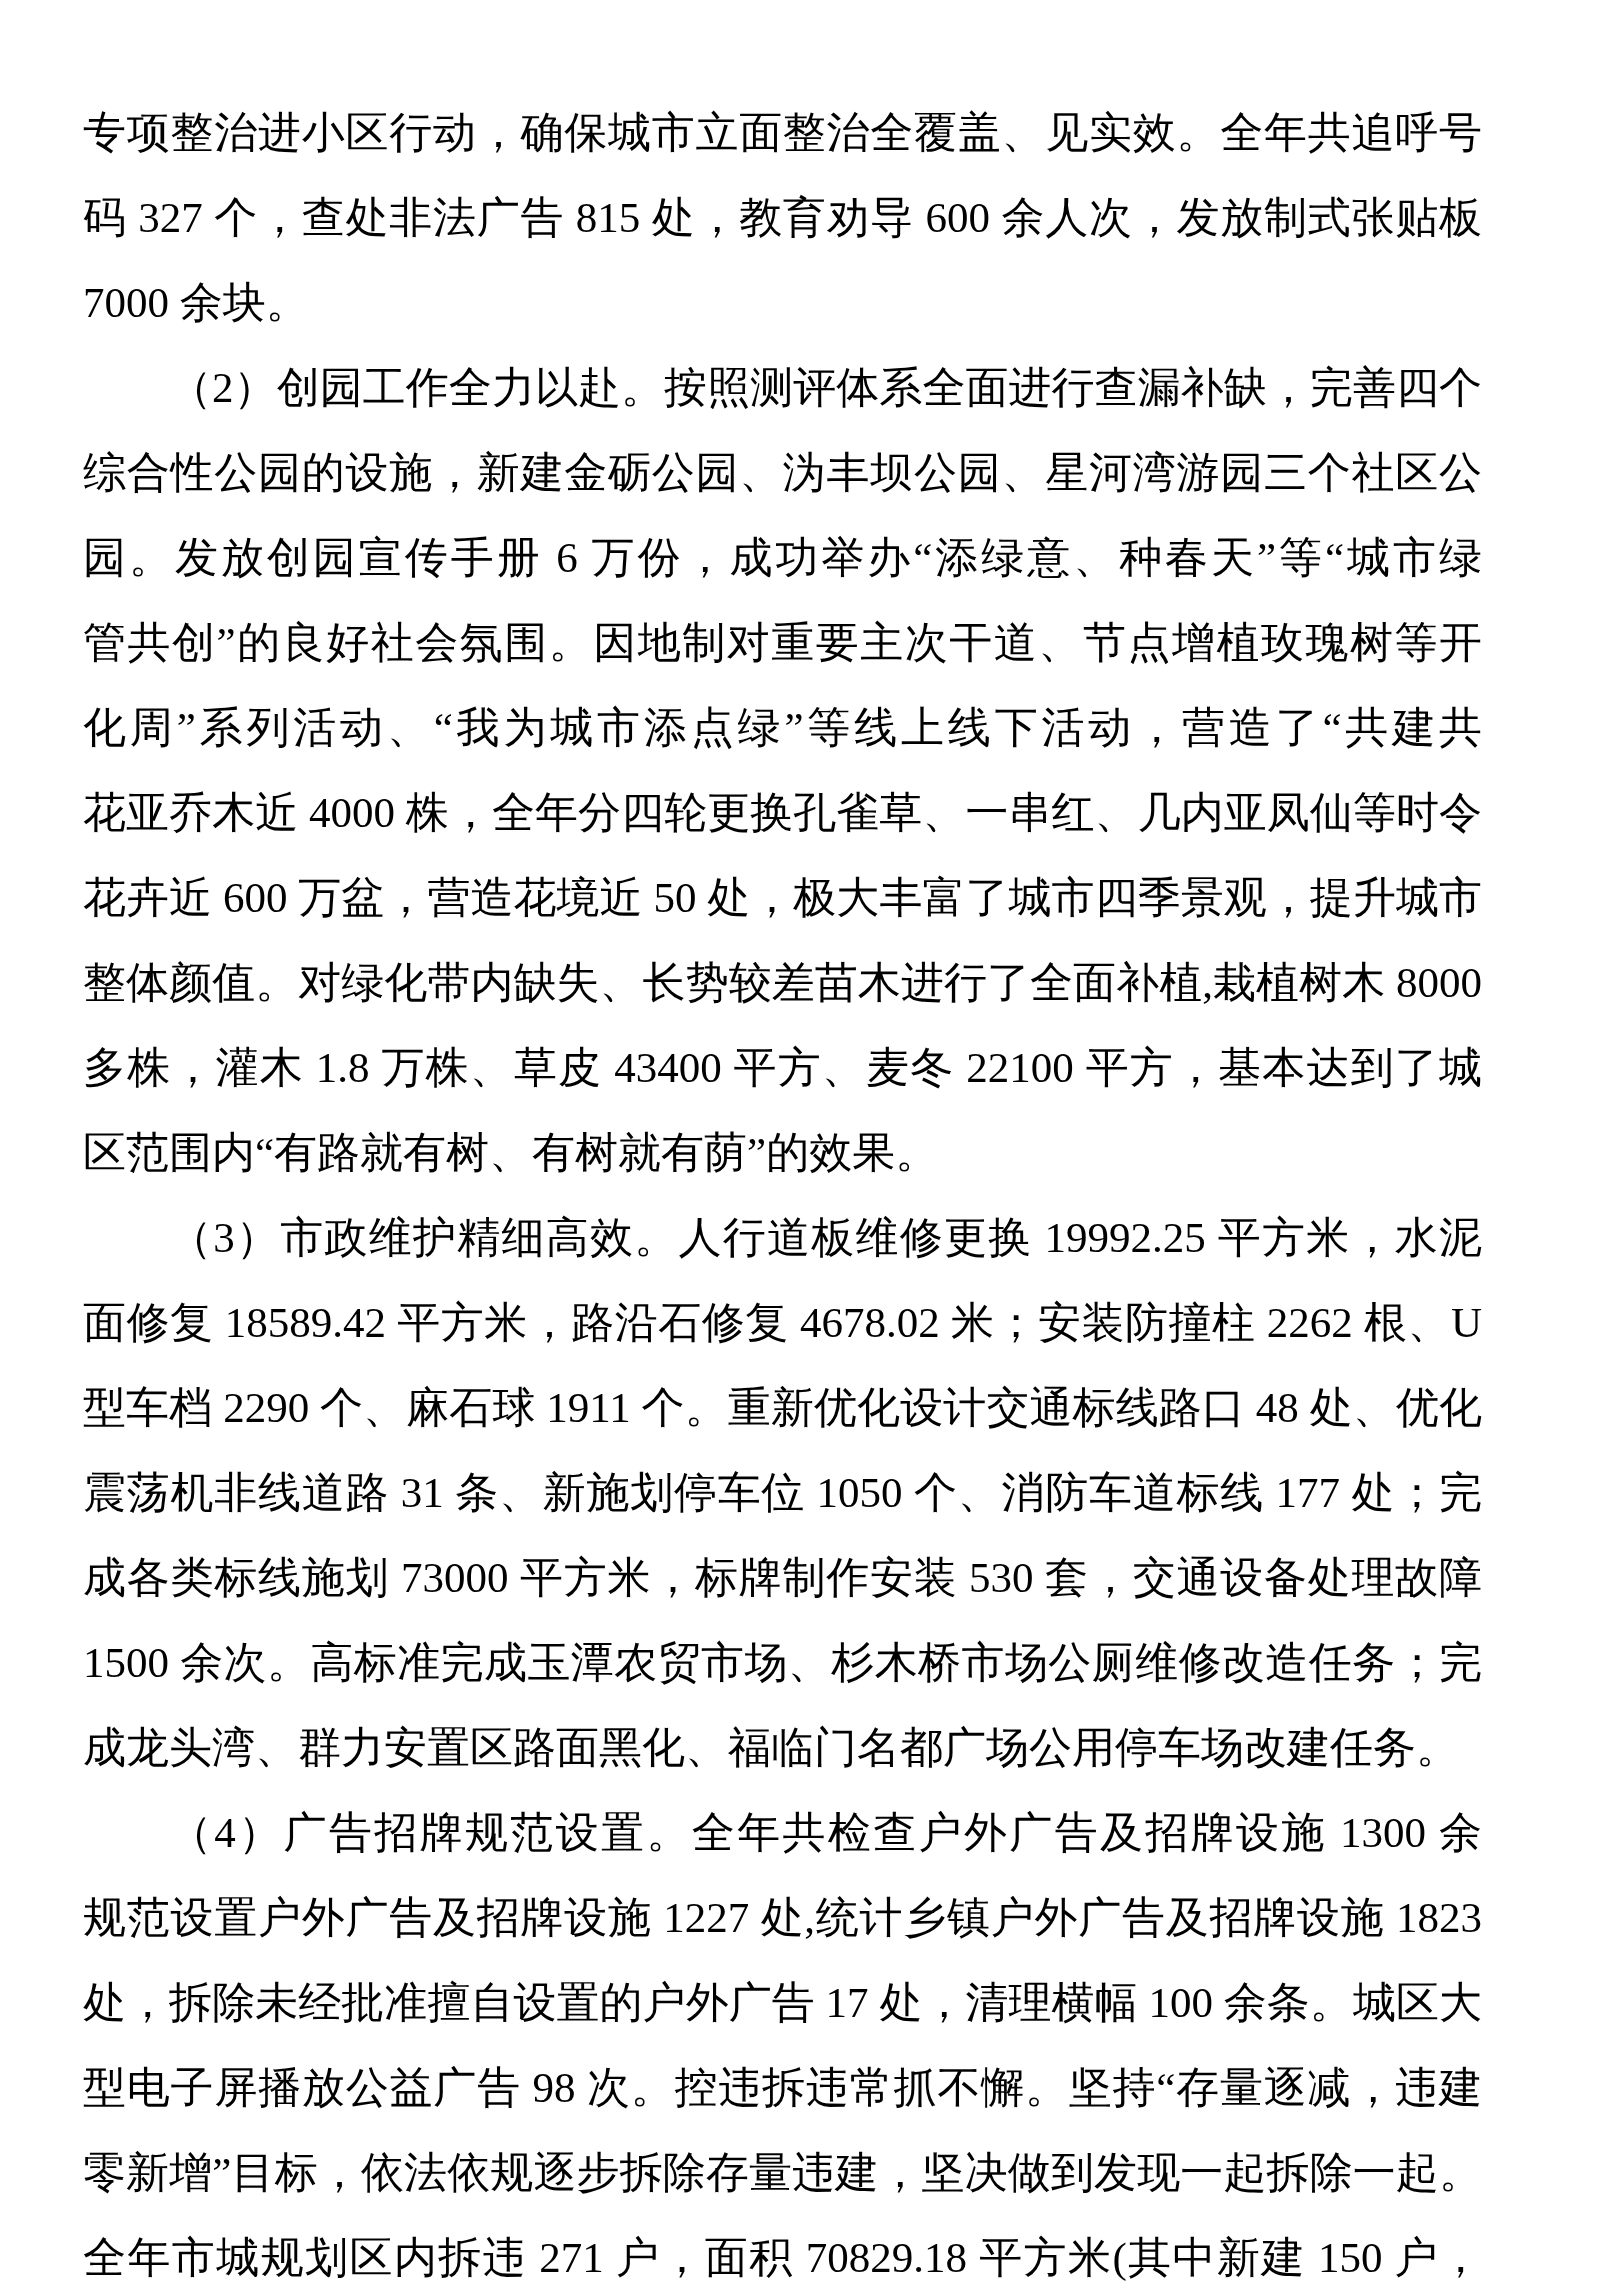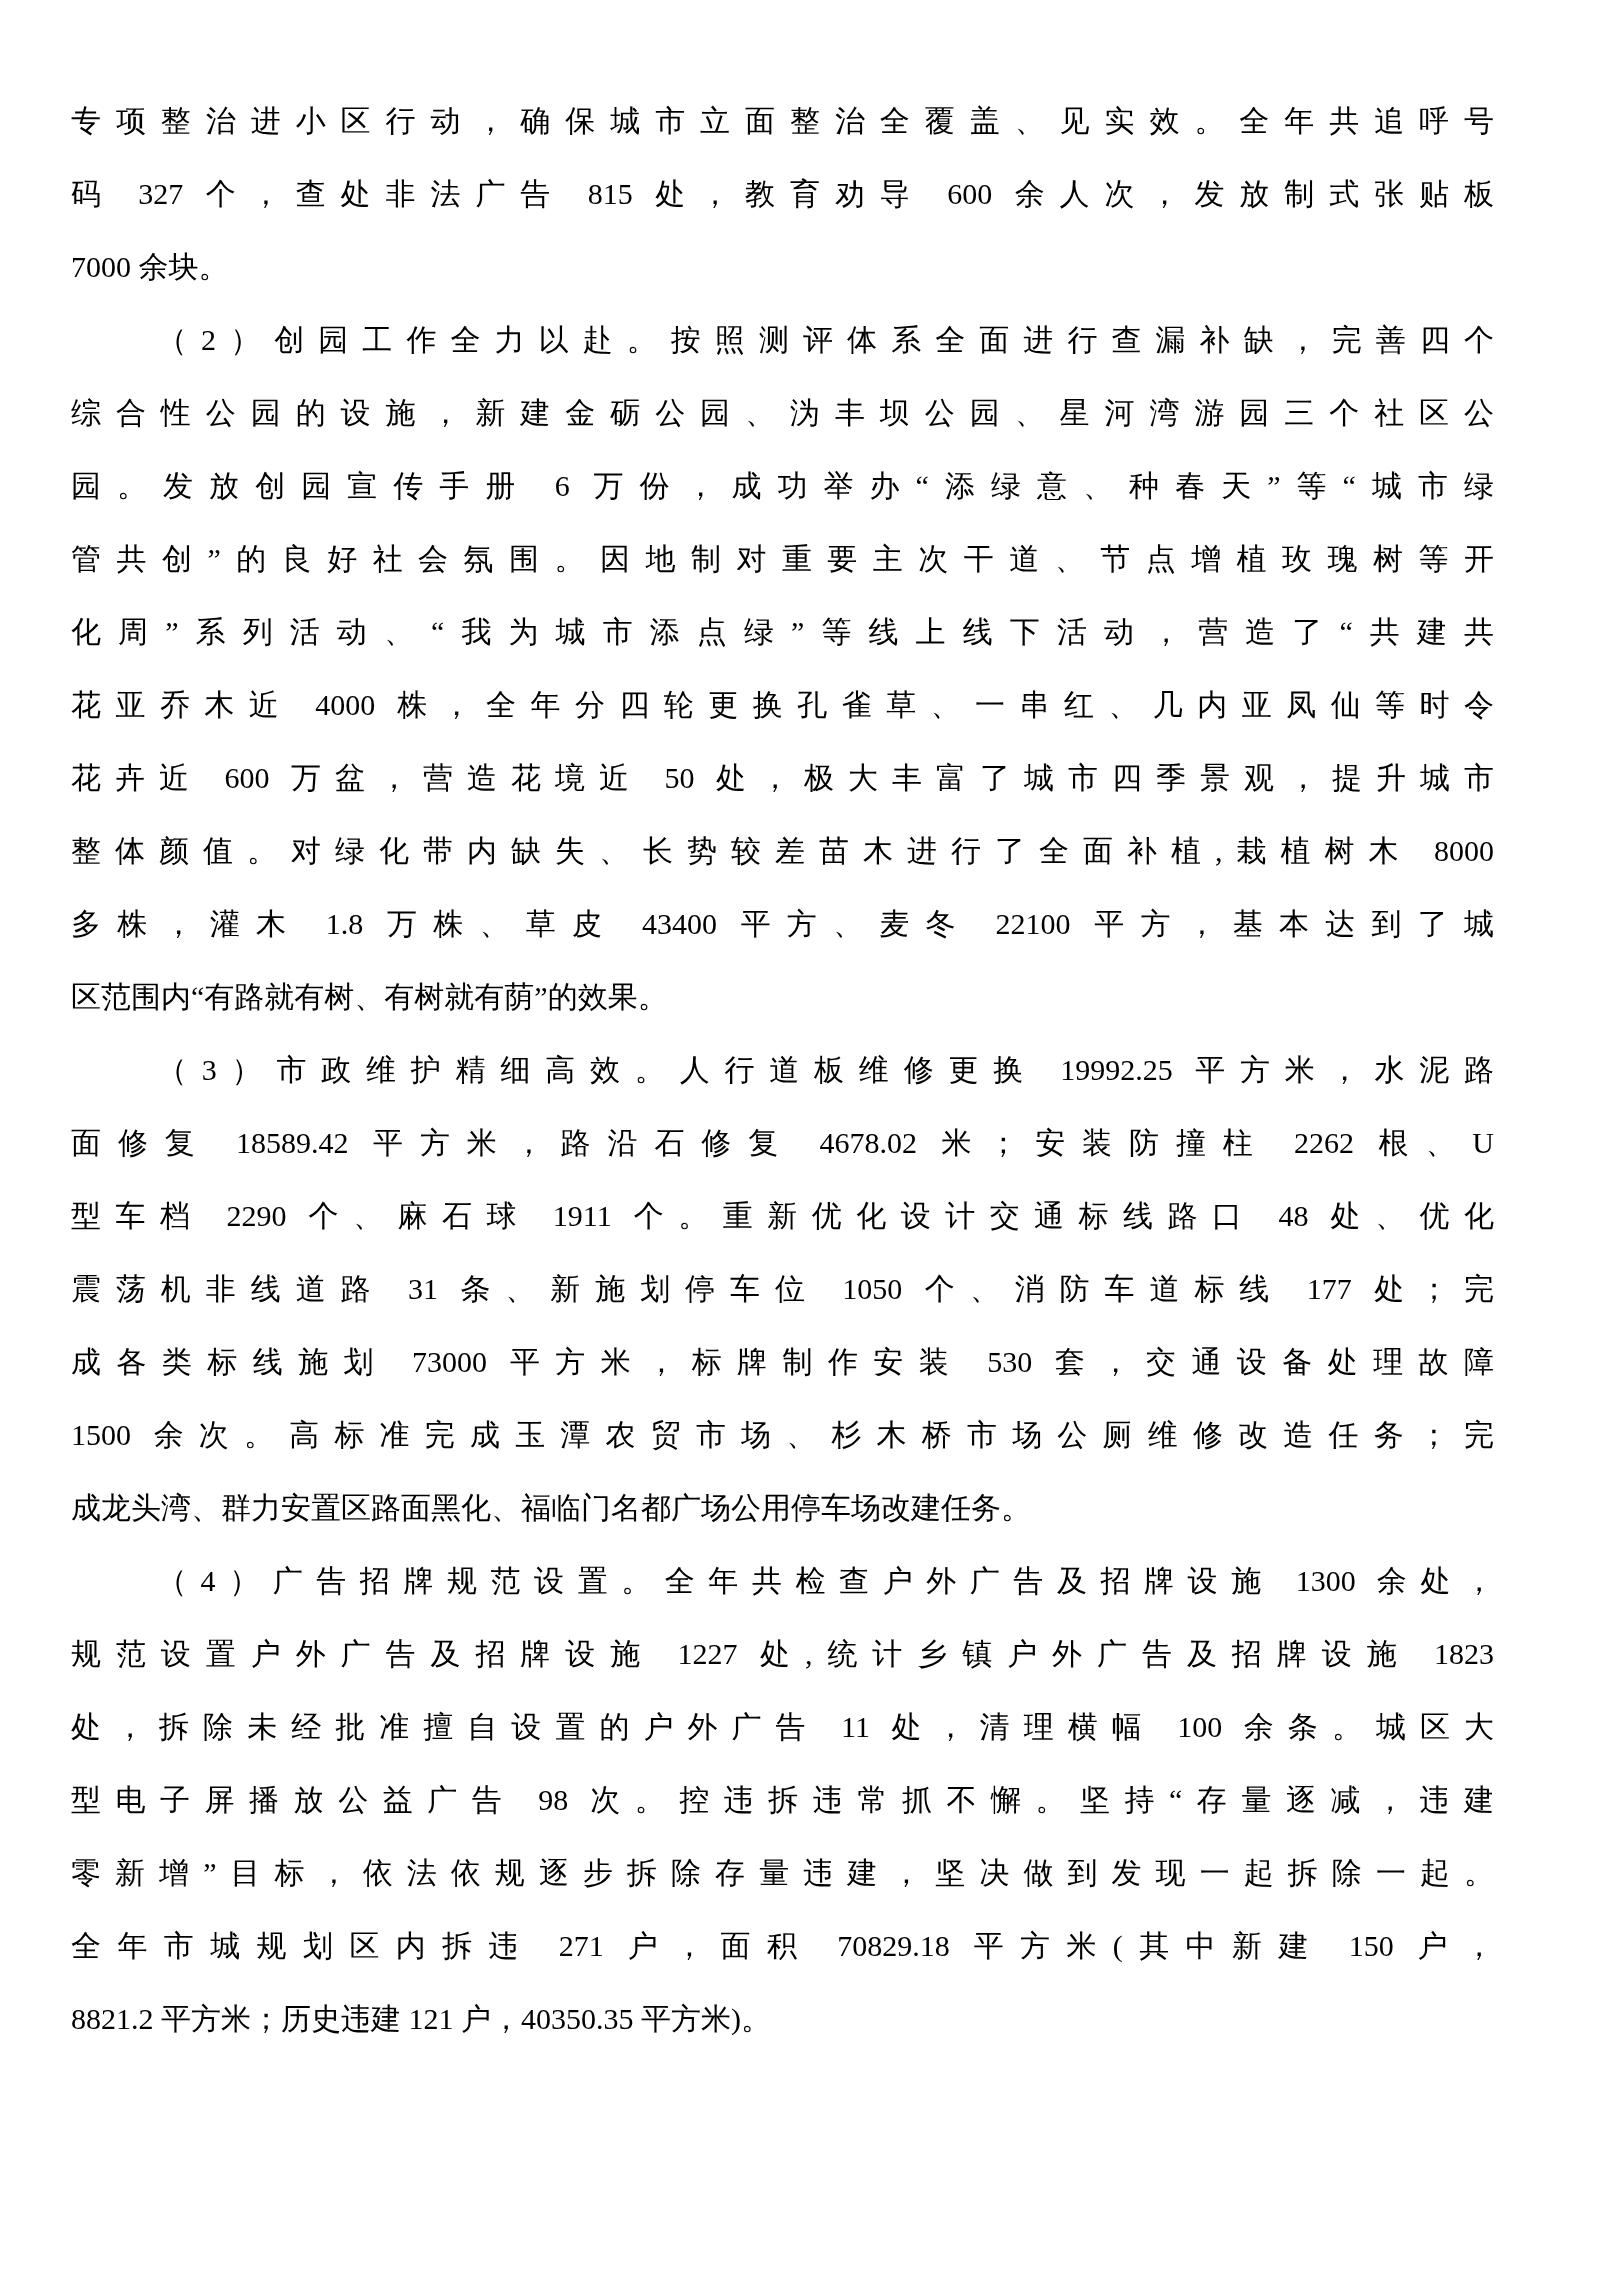--- a/index.html
+++ b/index.html
@@ -16,23 +16,23 @@
     font-family: "Liberation Serif", "DejaVu Serif", serif;
   }
   .content {
     position: absolute;
     left: 71px;
     top: 84px;
     width: 1423px;
     color: #000000;
   }
   .doc-line {
-    margin: 0;
+    margin: 12px;
     padding: 0;
-    font-size: 30px;
+    font-size: 43px;
     line-height: 73px;
     text-align: justify;
     text-align-last: left;
     word-break: break-all;
     overflow: hidden;
     height: 73px;
   }
   .doc-line.fill {
     text-align-last: justify;
   }
@@ -61,20 +61,20 @@
       <p class="doc-line">区范围内“有路就有树、有树就有荫”的效果。</p>
       <p class="doc-line indent fill">（3）市政维护精细高效。人行道板维修更换 19992.25 平方米，水泥路</p>
       <p class="doc-line fill">面修复 18589.42 平方米，路沿石修复 4678.02 米；安装防撞柱 2262 根、U</p>
       <p class="doc-line fill">型车档 2290 个、麻石球 1911 个。重新优化设计交通标线路口 48 处、优化</p>
       <p class="doc-line fill">震荡机非线道路 31 条、新施划停车位 1050 个、消防车道标线 177 处；完</p>
       <p class="doc-line fill">成各类标线施划 73000 平方米，标牌制作安装 530 套，交通设备处理故障</p>
       <p class="doc-line fill">1500 余次。高标准完成玉潭农贸市场、杉木桥市场公厕维修改造任务；完</p>
       <p class="doc-line">成龙头湾、群力安置区路面黑化、福临门名都广场公用停车场改建任务。</p>
       <p class="doc-line indent fill">（4）广告招牌规范设置。全年共检查户外广告及招牌设施 1300 余处，</p>
       <p class="doc-line fill">规范设置户外广告及招牌设施 1227 处,统计乡镇户外广告及招牌设施 1823</p>
-      <p class="doc-line fill">处，拆除未经批准擅自设置的户外广告 11 处，清理横幅 100 余条。城区大</p>
+      <p class="doc-line fill">处，拆除未经批准擅自设置的户外广告 17 处，清理横幅 100 余条。城区大</p>
       <p class="doc-line fill">型电子屏播放公益广告 98 次。控违拆违常抓不懈。坚持“存量逐减，违建</p>
       <p class="doc-line fill">零新增”目标，依法依规逐步拆除存量违建，坚决做到发现一起拆除一起。</p>
       <p class="doc-line fill">全年市城规划区内拆违 271 户，面积 70829.18 平方米(其中新建 150 户，</p>
       <p class="doc-line">8821.2 平方米；历史违建 121 户，40350.35 平方米)。</p>
     </main>
 </div>
 
 
 </body></html>

